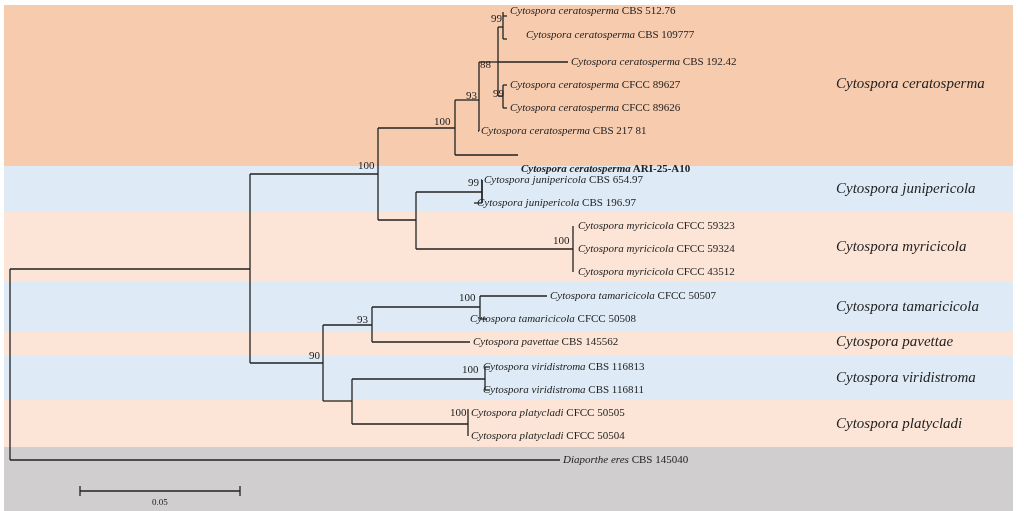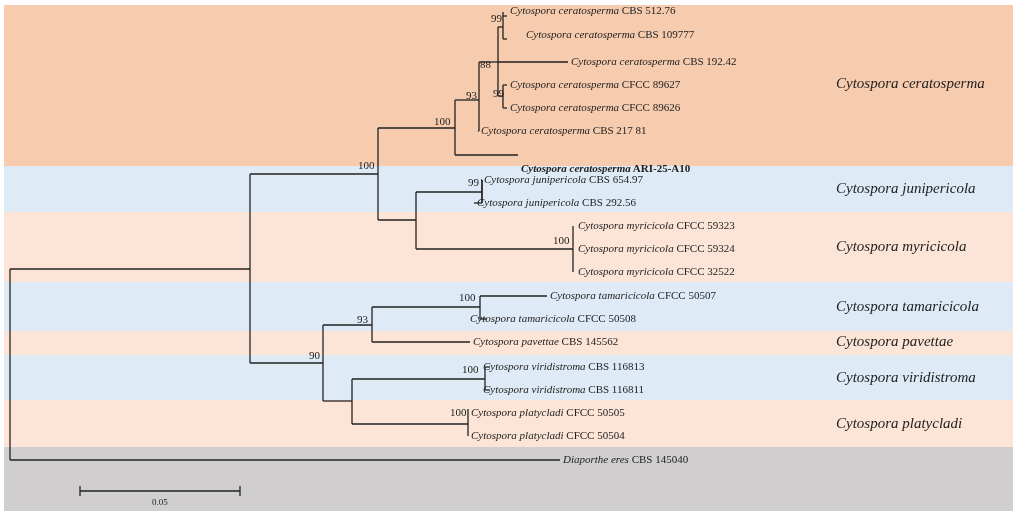--- a/index.html
+++ b/index.html
@@ -89,24 +89,24 @@
   </svg>
 <div id="labels">
     <div class="tip" style="left: 510px; top: 4px;"><i>Cytospora ceratosperma</i><span> CBS 512.76</span></div>
     <div class="tip" style="left: 510px; top: 28px; margin-left: 16px;"><i>Cytospora ceratosperma</i><span> CBS 109777</span></div>
     <div class="tip" style="left: 571px; top: 55px;"><i>Cytospora ceratosperma</i><span> CBS 192.42</span></div>
     <div class="tip" style="left: 510px; top: 78px;"><i>Cytospora ceratosperma</i><span> CFCC 89627</span></div>
     <div class="tip" style="left: 510px; top: 101px;"><i>Cytospora ceratosperma</i><span> CFCC 89626</span></div>
     <div class="tip" style="left: 481px; top: 124px;"><i>Cytospora ceratosperma</i><span> CBS 217 81</span></div>
     <div class="tip bold" style="left: 521px; top: 148px;"><i>Cytospora ceratosperma</i><span> ARI-25-A10</span></div>
     <div class="tip" style="left: 484px; top: 173px;"><i>Cytospora junipericola</i><span> CBS 654.97</span></div>
-    <div class="tip" style="left: 477px; top: 196px;"><i>Cytospora junipericola</i><span> CBS 292.56</span></div>
+    <div class="tip" style="left: 477px; top: 196px;"><i>Cytospora junipericola</i><span> CBS 196.97</span></div>
     <div class="tip" style="left: 578px; top: 219px;"><i>Cytospora myricicola</i><span> CFCC 59323</span></div>
     <div class="tip" style="left: 578px; top: 242px;"><i>Cytospora myricicola</i><span> CFCC 59324</span></div>
-    <div class="tip" style="left: 578px; top: 265px;"><i>Cytospora myricicola</i><span> CFCC 32522</span></div>
+    <div class="tip" style="left: 578px; top: 265px;"><i>Cytospora myricicola</i><span> CFCC 43512</span></div>
     <div class="tip" style="left: 550px; top: 289px; text-align: right;"><i>Cytospora tamaricicola</i><span> CFCC 50507</span></div>
     <div class="tip" style="left: 470px; top: 312px;"><i>Cytospora tamaricicola</i><span> CFCC 50508</span></div>
     <div class="tip" style="left: 473px; top: 335px;"><i>Cytospora pavettae</i><span> CBS 145562</span></div>
     <div class="tip" style="left: 483px; top: 360px;"><i>Cytospora viridistroma</i><span> CBS 116813</span></div>
     <div class="tip" style="left: 483px; top: 383px;"><i>Cytospora viridistroma</i><span> CBS 116811</span></div>
     <div class="tip" style="left: 471px; top: 406px;"><i>Cytospora platycladi</i><span> CFCC 50505</span></div>
     <div class="tip" style="left: 471px; top: 429px;"><i>Cytospora platycladi</i><span> CFCC 50504</span></div>
     <div class="tip" style="left: 563px; top: 453px;"><i>Diaporthe eres</i><span> CBS 145040</span></div>
     <div class="bs" style="left: 491px; top: 13px;">99</div>
     <div class="bs" style="left: 493px; top: 88px;">99</div>

